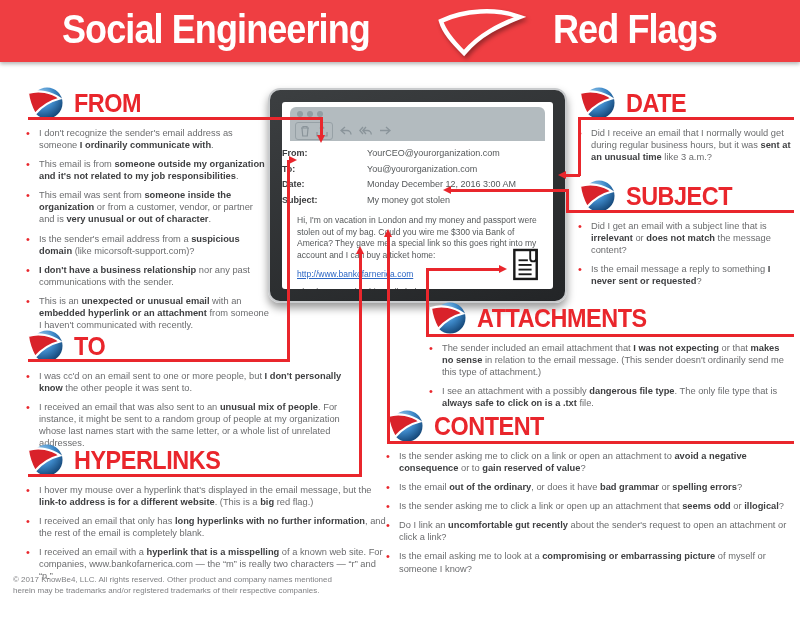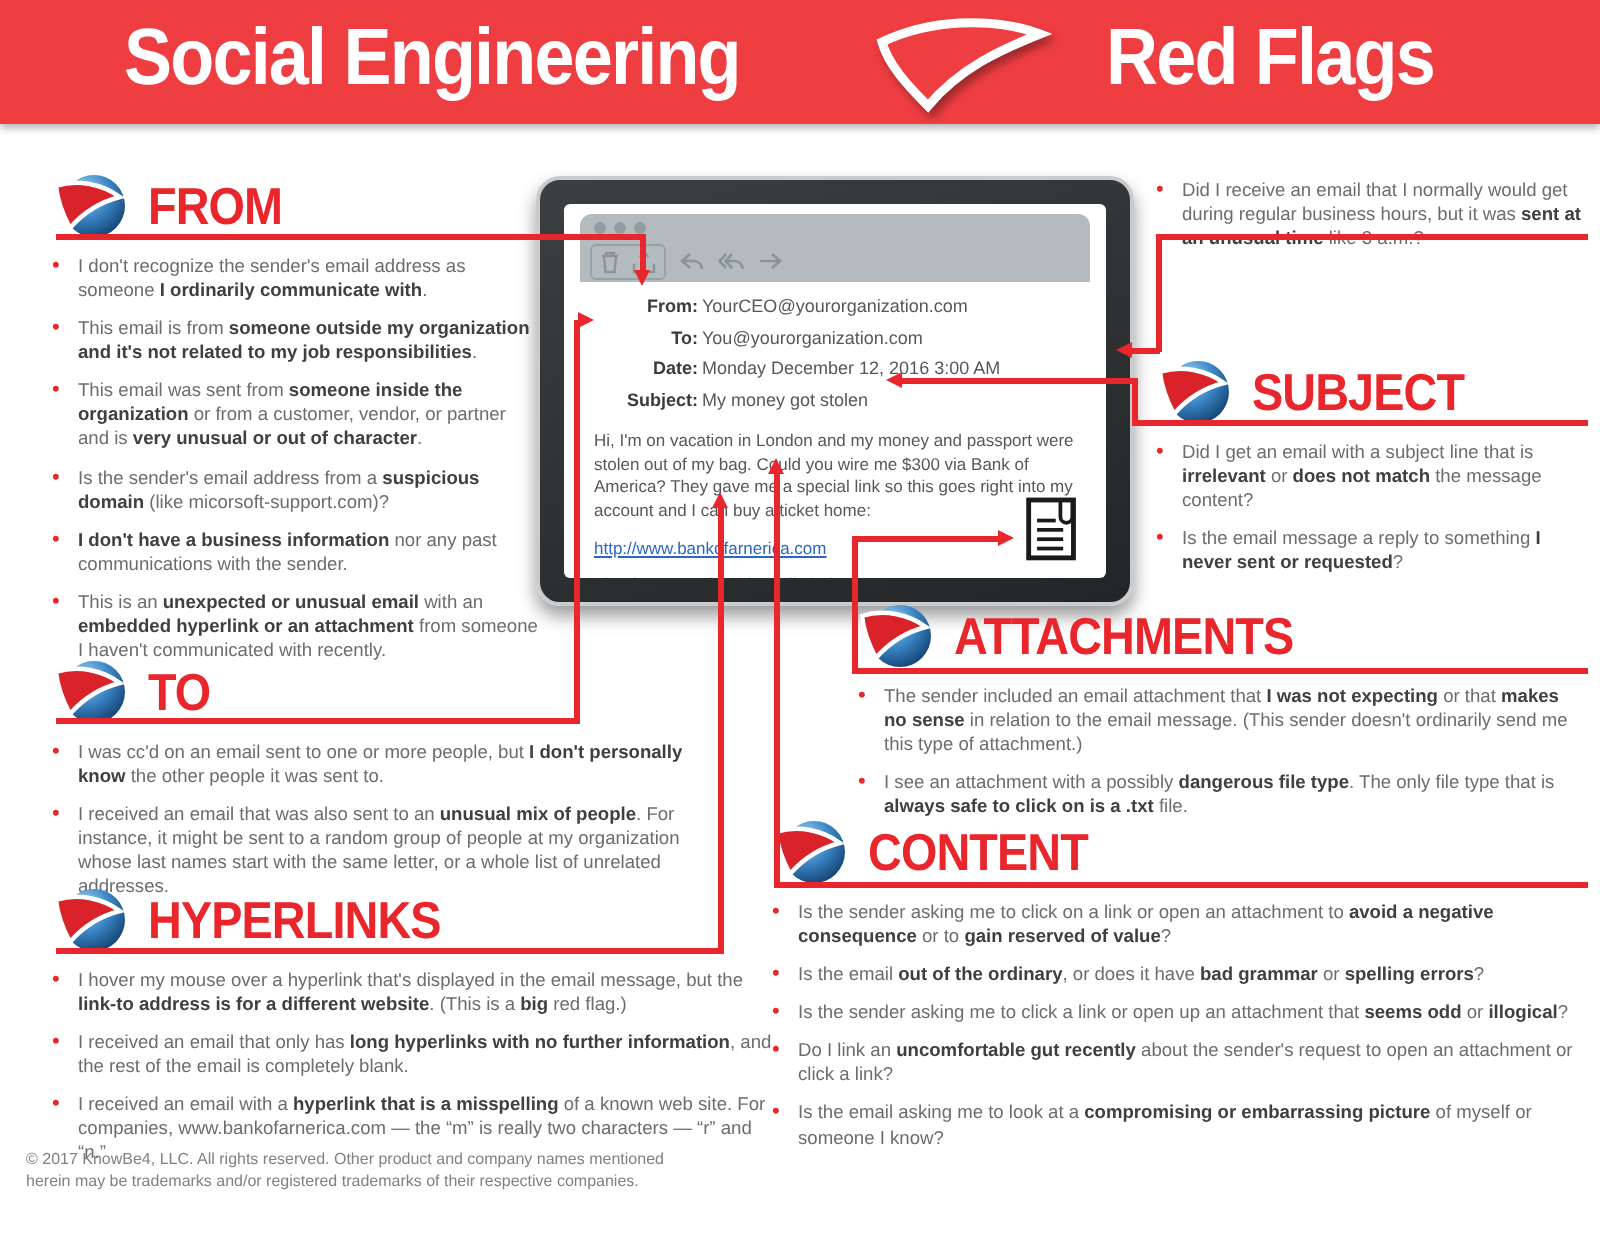--- a/index.html
+++ b/index.html
@@ -47,22 +47,22 @@
             background:#fff; border-radius:3px; overflow:hidden; }
   .chrome { position:absolute; left:8px; top:5px; width:255px; height:34px;
             background:#B3BBBF; border-radius:6px 6px 0 0; }
   .dots { position:absolute; left:7px; top:4px; display:flex; gap:4px; }
   .dot { width:6px; height:6px; border-radius:50%; background:#929DA2; }
   .toolbar { position:absolute; left:5px; top:15px; display:flex; align-items:center; gap:7px; }
   .tool-group { display:flex; gap:6px; border:1px solid #97A1A6; border-radius:3px; padding:2px 4px; }
   .tool-arrows { display:flex; gap:7px; padding:2px 0; }
   .email-content { position:absolute; left:0; top:44px; width:100%; font-size:9px; color:#55585A; }
   .field-row { display:flex; line-height:15.5px; }
-  .f-label { width:67px; text-align:right; font-weight:bold; color:#3A3B3D; }
-  .f-value { margin-left:2px; white-space:nowrap; }
+  .f-label { width:67px; text-align:left; font-weight:bold; color:#3A3B3D; }
+  .f-value { margin-left:18px; white-space:nowrap; }
   .email-body { margin:7px 0 0 15px; width:252px; font-size:8.5px; line-height:11.5px; }
   .email-link { display:inline-block; margin:8px 0 0 15px; font-size:8.5px; color:#2B66C4; text-decoration:underline; }
   .email-thanks { margin:8px 0 0 15px; font-size:8.5px; }
   .attach { position:absolute; left:230px; top:144px; }
 
   
   .footer { position:absolute; left:13px; top:575px; width:420px; font-size:8px;
             line-height:1.35; color:#808184; white-space:pre-line; }
 
   
@@ -168,21 +168,21 @@
         <circle cx="21" cy="19" r="15.5" fill="url(#globeGrad)"></circle>
         <path d="M2,9 C13,5.5 25,8 34,14.5 C24,17 15,23 9,30 C5.5,23.5 2.8,16 2,9 Z" fill="#D9222A" stroke="#fff" stroke-width="2.2"></path>
       </svg>
       <h2>FROM</h2>
     </div>
     <ul class="bullets">
         <li><span>I don't recognize the sender's email address as someone </span><b>I ordinarily communicate with</b><span>.</span></li>
         <li><span>This email is from </span><b>someone outside my organization and it's not related to my job responsibilities</b><span>.</span></li>
         <li><span>This email was sent from </span><b>someone inside the organization</b><span> or from a customer, vendor, or partner and is </span><b>very unusual or out of character</b><span>.</span></li>
         <li><span>Is the sender's email address from a </span><b>suspicious domain</b><span> (like micorsoft-support.com)?</span></li>
-        <li><b>I don't have a business information</b><span> nor any past communications with the sender.</span></li>
+        <li><b>I don't have a business relationship</b><span> nor any past communications with the sender.</span></li>
         <li><span>This is an </span><b>unexpected or unusual email</b><span> with an </span><b>embedded hyperlink or an attachment</b><span> from someone I haven't communicated with recently.</span></li>
       </ul>
   </section>
 
   <section class="sec sec-to">
     <div class="sec-head">
       <svg class="globe" viewBox="0 0 40 38">
         <circle cx="21" cy="19" r="15.5" fill="url(#globeGrad)"></circle>
         <path d="M2,9 C13,5.5 25,8 34,14.5 C24,17 15,23 9,30 C5.5,23.5 2.8,16 2,9 Z" fill="#D9222A" stroke="#fff" stroke-width="2.2"></path>
       </svg>
@@ -203,20 +203,27 @@
       <h2>HYPERLINKS</h2>
     </div>
     <ul class="bullets">
         <li><span>I hover my mouse over a hyperlink that's displayed in the email message, but the </span><b>link-to address is for a different website</b><span>. (This is a </span><b>big</b><span> red flag.)</span></li>
         <li><span>I received an email that only has </span><b>long hyperlinks with no further information</b><span>, and the rest of the email is completely blank.</span></li>
         <li><span>I received an email with a </span><b>hyperlink that is a misspelling</b><span> of a known web site. For companies,  www.bankofarnerica.com — the “m” is really two characters — “r” and “n.”</span></li>
       </ul>
   </section>
 
   <section class="sec sec-date">
+    <div class="sec-head">
+      <svg class="globe" viewBox="0 0 40 38">
+        <circle cx="21" cy="19" r="15.5" fill="url(#globeGrad)"></circle>
+        <path d="M2,9 C13,5.5 25,8 34,14.5 C24,17 15,23 9,30 C5.5,23.5 2.8,16 2,9 Z" fill="#D9222A" stroke="#fff" stroke-width="2.2"></path>
+      </svg>
+      <h2>DATE</h2>
+    </div>
     <ul class="bullets">
         <li><span>Did I receive an email that I normally would get during regular business hours, but it was </span><b>sent at an unusual time</b><span> like 3 a.m.?</span></li>
       </ul>
   </section>
 
   <section class="sec sec-subject">
     <div class="sec-head">
       <svg class="globe" viewBox="0 0 40 38">
         <circle cx="21" cy="19" r="15.5" fill="url(#globeGrad)"></circle>
         <path d="M2,9 C13,5.5 25,8 34,14.5 C24,17 15,23 9,30 C5.5,23.5 2.8,16 2,9 Z" fill="#D9222A" stroke="#fff" stroke-width="2.2"></path>

